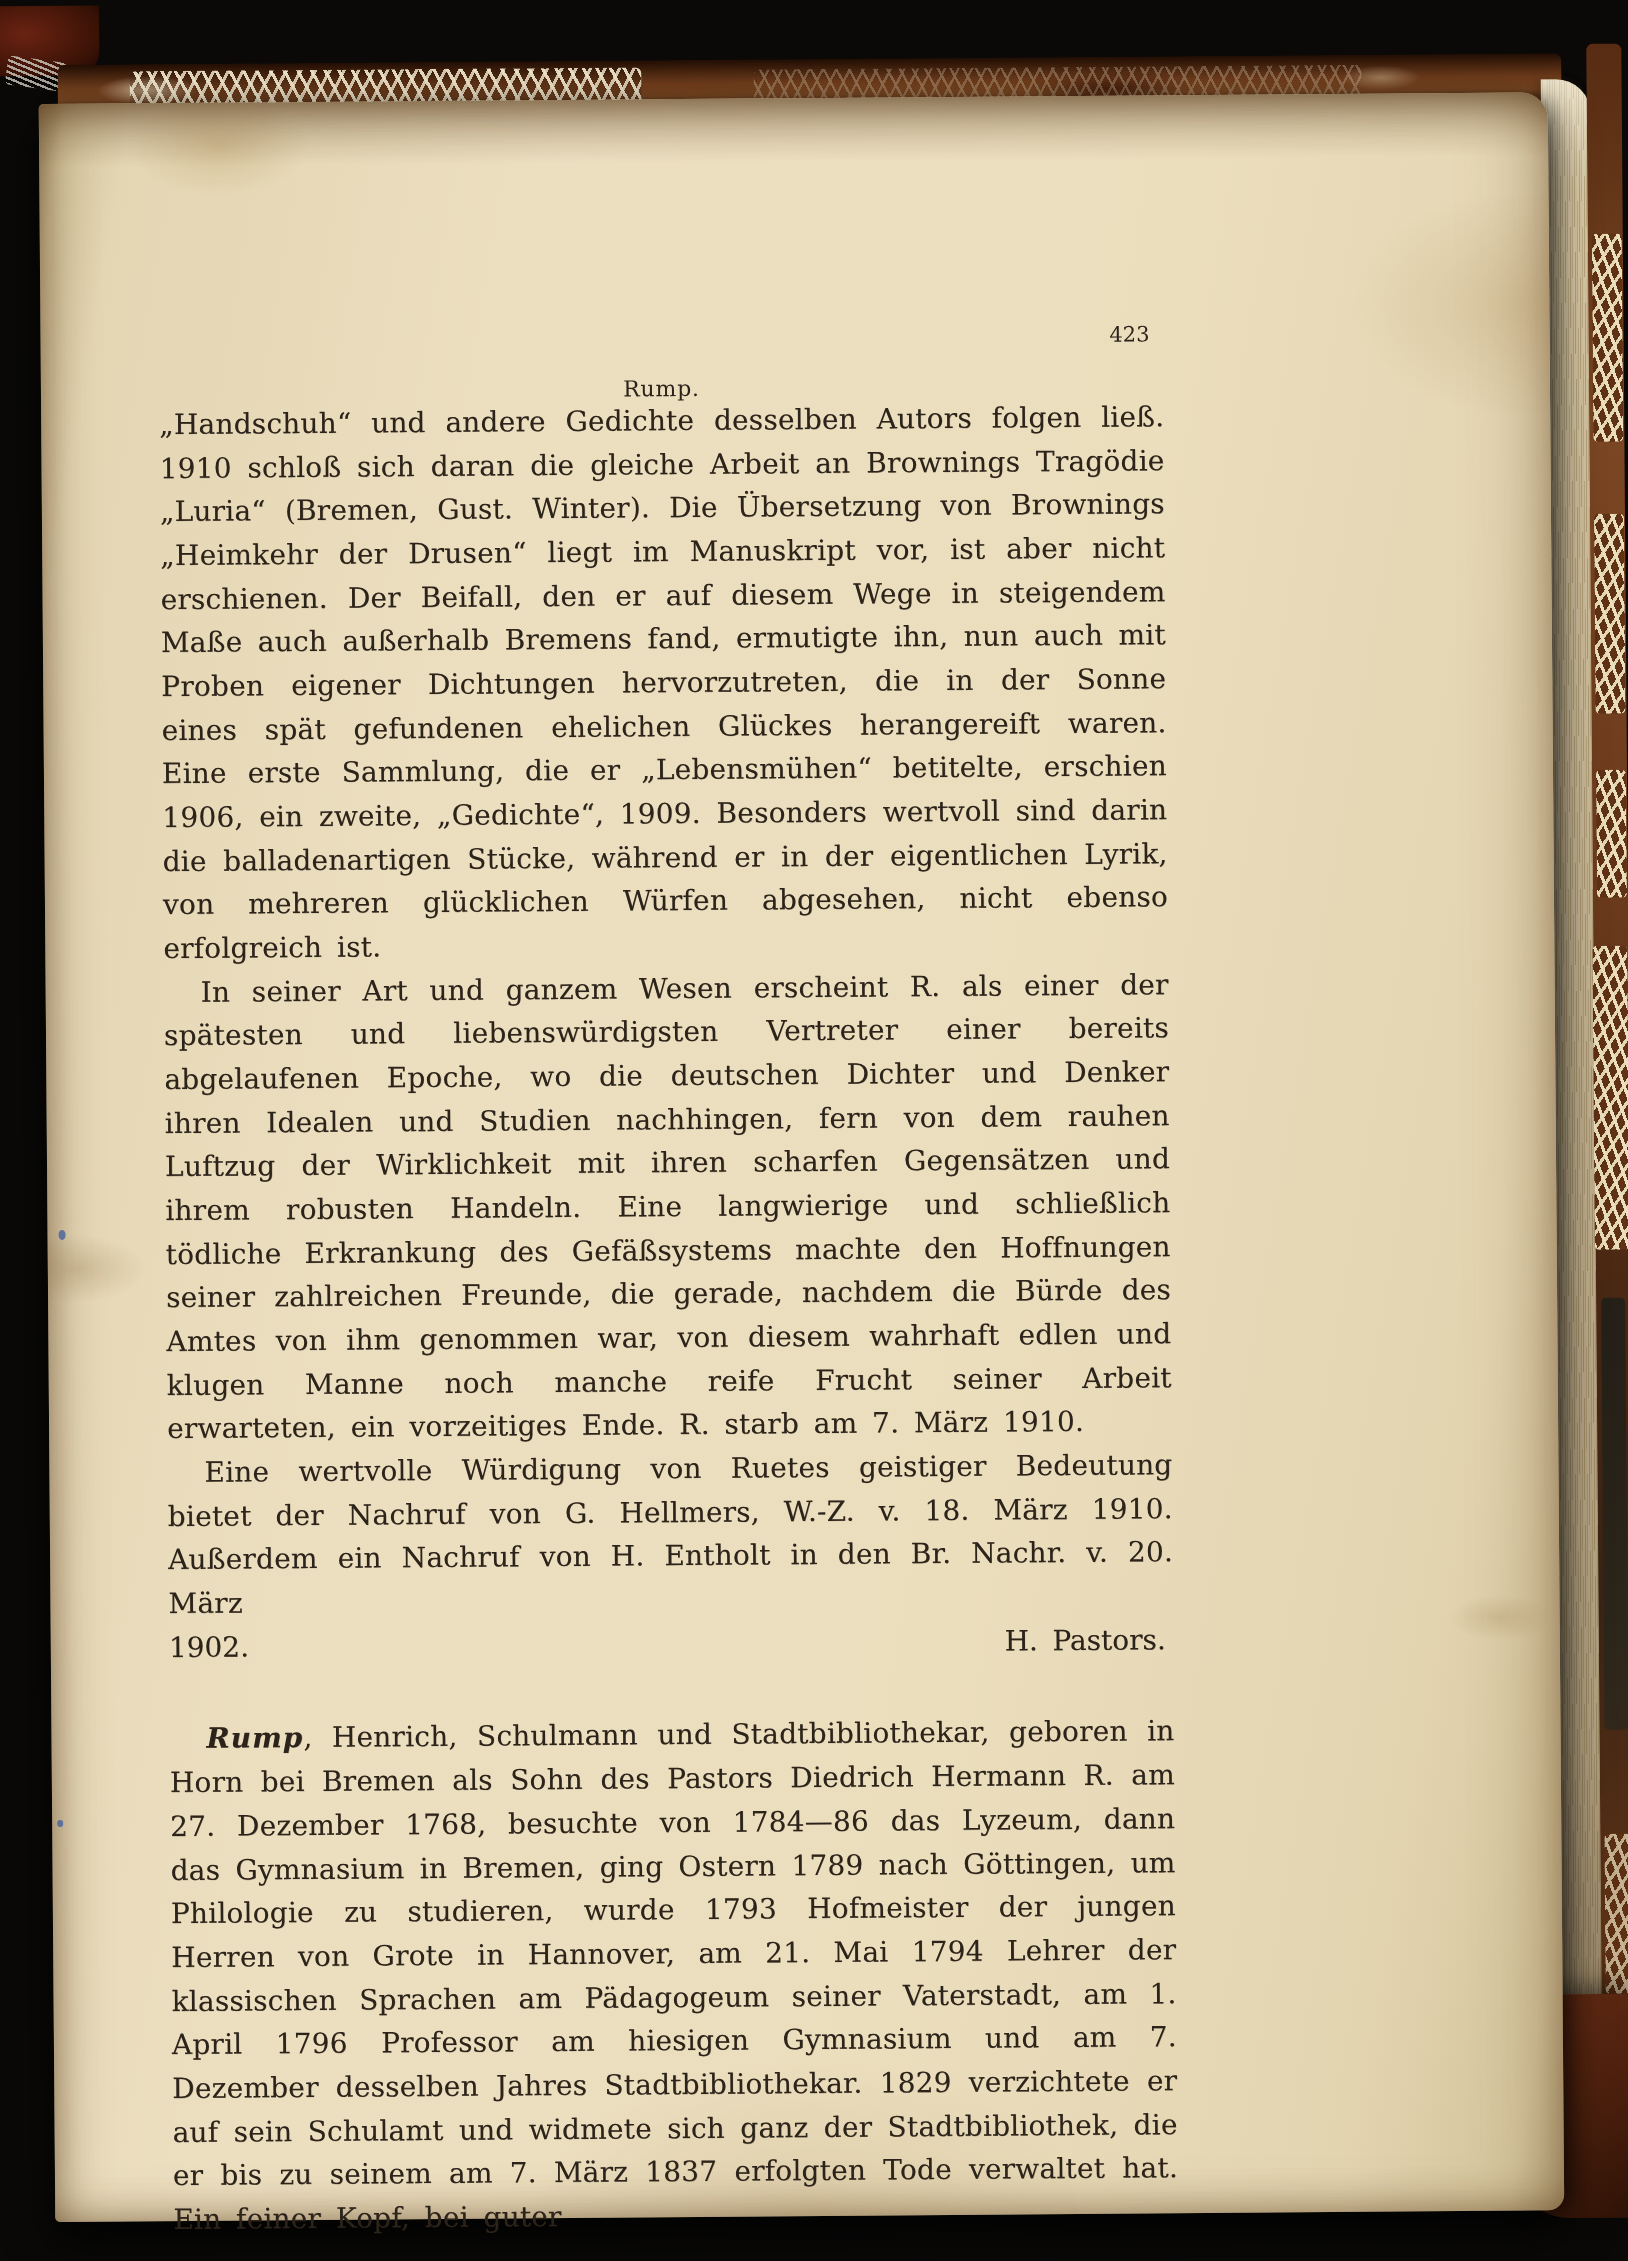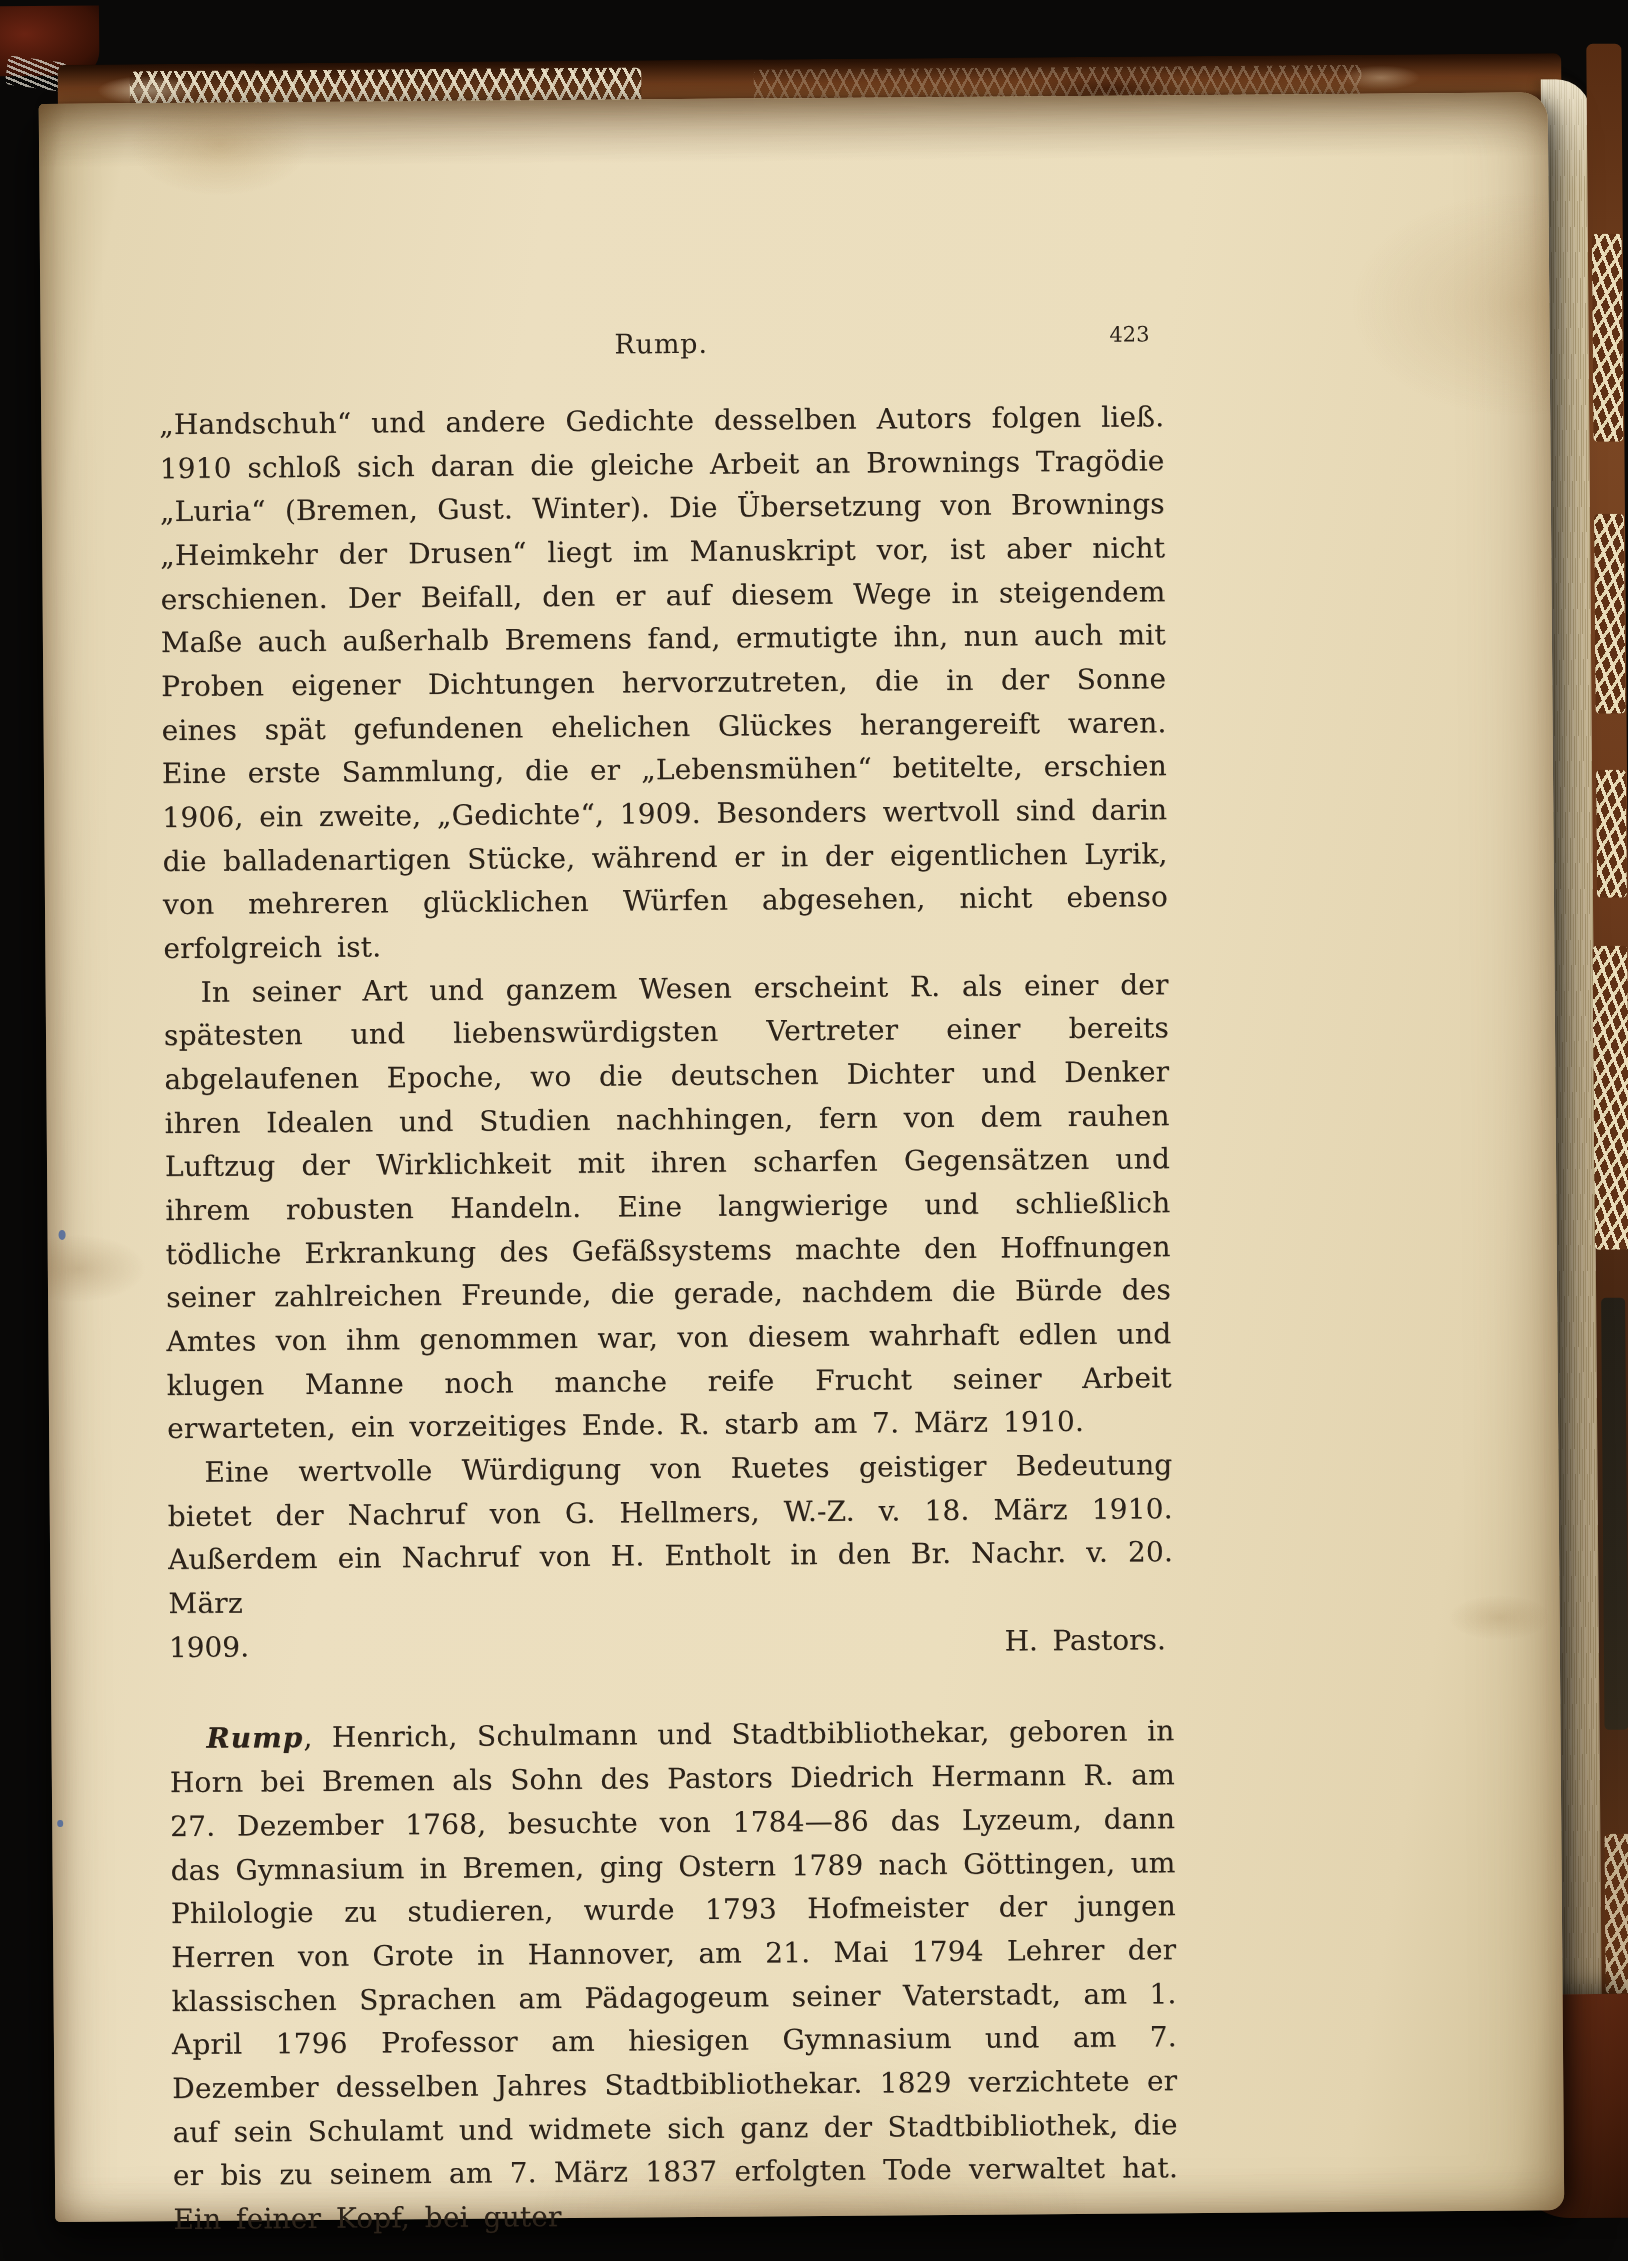--- a/index.html
+++ b/index.html
@@ -111,21 +111,21 @@
     position: absolute; left: 112px; top: 2192px; width: 1392px; height: 14.4px; opacity: .5; border-radius: 3.2px;
     background: repeating-linear-gradient(to bottom, #d8c8a2 0 1.6px, #b5a37c 1.6px 3.2px);
   }
   .ink-dot { position: absolute; width: 7.2px; height: 9.6px; background: #3c5e9e; border-radius: 50%; opacity: .75; }
   .ink-dot.d1 { left: 56px; top: 1224px; }
   .ink-dot.d2 { left: 50px; top: 1814px; width: 5.6px; height: 7.2px; }
 
   
   .text-col { position: absolute; left: 118px; top: 229px; width: 1005px; color: var(--ink, #2c231a); }
   .page-head { position: relative; height: 37px; margin-bottom: 34px; }
-  .head-title { position: absolute; left: 50%; transform: translateX(-50%); font-size: 27px; letter-spacing: 0.8px; }
+  .head-title { position: absolute; left: 50%; transform: translateX(-50%); font-size: 22px; letter-spacing: 0.8px; margin-top: 48px; }
   .head-num { position: absolute; right: 14px; top: -2.4px; font-size: 21px; }
 
   .para {
     margin: 0; font-size: 28px; line-height: 1.56; text-align: justify;
     word-spacing: 5.6px; letter-spacing: 0.2px;
     text-shadow: 0.3px 0.3px 0.5px rgba(48,36,22,.35);
   }
   .indent { text-indent: 37px; }
   .sig-line {
     display: flex; justify-content: space-between;
@@ -169,21 +169,21 @@
         <span class="head-num">423</span>
       </div>
 
       <p class="para">„Handschuh“ und andere Gedichte desselben Autors folgen ließ. 1910 schloß sich daran die gleiche Arbeit an Brownings Tragödie „Luria“ (Bremen, Gust. Winter). Die Übersetzung von Brownings „Heimkehr der Drusen“ liegt im Manuskript vor, ist aber nicht erschienen. Der Beifall, den er auf diesem Wege in steigendem Maße auch außerhalb Bremens fand, ermutigte ihn, nun auch mit Proben eigener Dichtungen hervorzutreten, die in der Sonne eines spät gefundenen ehelichen Glückes herangereift waren. Eine erste Sammlung, die er „Lebensmühen“ betitelte, erschien 1906, ein zweite, „Gedichte“, 1909. Besonders wertvoll sind darin die balladenartigen Stücke, während er in der eigentlichen Lyrik, von mehreren glücklichen Würfen abgesehen, nicht ebenso erfolgreich ist.</p>
 
       <p class="para indent">In seiner Art und ganzem Wesen erscheint R. als einer der spätesten und liebenswürdigsten Vertreter einer bereits abgelaufenen Epoche, wo die deutschen Dichter und Denker ihren Idealen und Studien nachhingen, fern von dem rauhen Luftzug der Wirklichkeit mit ihren scharfen Gegensätzen und ihrem robusten Handeln. Eine langwierige und schließlich tödliche Erkrankung des Gefäßsystems machte den Hoffnungen seiner zahlreichen Freunde, die gerade, nachdem die Bürde des Amtes von ihm genommen war, von diesem wahrhaft edlen und klugen Manne noch manche reife Frucht seiner Arbeit erwarteten, ein vorzeitiges Ende. R. starb am 7. März 1910.</p>
 
       <p class="para indent">Eine wertvolle Würdigung von Ruetes geistiger Bedeutung bietet der Nachruf von G. Hellmers, W.-Z. v. 18. März 1910. Außerdem ein Nachruf von H. Entholt in den Br. Nachr. v. 20. März</p>
 
       <div class="sig-line">
-        <span>1909.</span>
+        <span>1902.</span>
         <span>H. Pastors.</span>
       </div>
 
       <p class="para entry"><span class="lead">Rump</span><span>, Henrich, Schulmann und Stadtbibliothekar, geboren in Horn bei Bremen als Sohn des Pastors Diedrich Hermann R. am 27. Dezember 1768, besuchte von 1784—86 das Lyzeum, dann das Gymnasium in Bremen, ging Ostern 1789 nach Göttingen, um Philologie zu studieren, wurde 1793 Hofmeister der jungen Herren von Grote in Hannover, am 21. Mai 1794 Lehrer der klassischen Sprachen am Pädagogeum seiner Vaterstadt, am 1. April 1796 Professor am hiesigen Gymnasium und am 7. Dezember desselben Jahres Stadtbibliothekar. 1829 verzichtete er auf sein Schulamt und widmete sich ganz der Stadtbibliothek, die er bis zu seinem am 7. März 1837 erfolgten Tode verwaltet hat. Ein feiner Kopf, bei guter</span></p>
 
     </div>
   </div>
 
   <div class="ink-dot d1"></div>
   <div class="ink-dot d2"></div>

